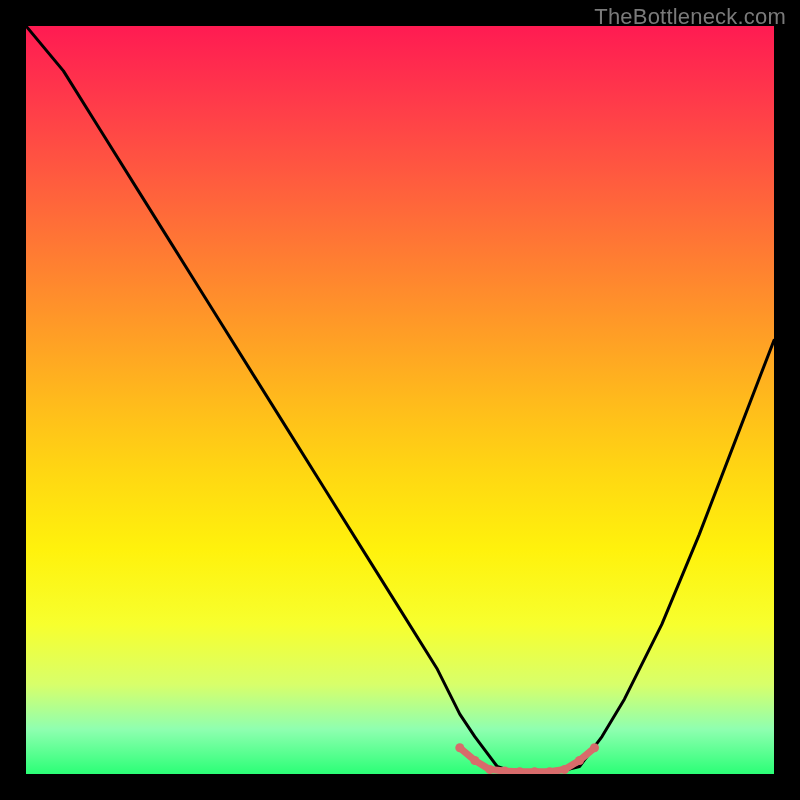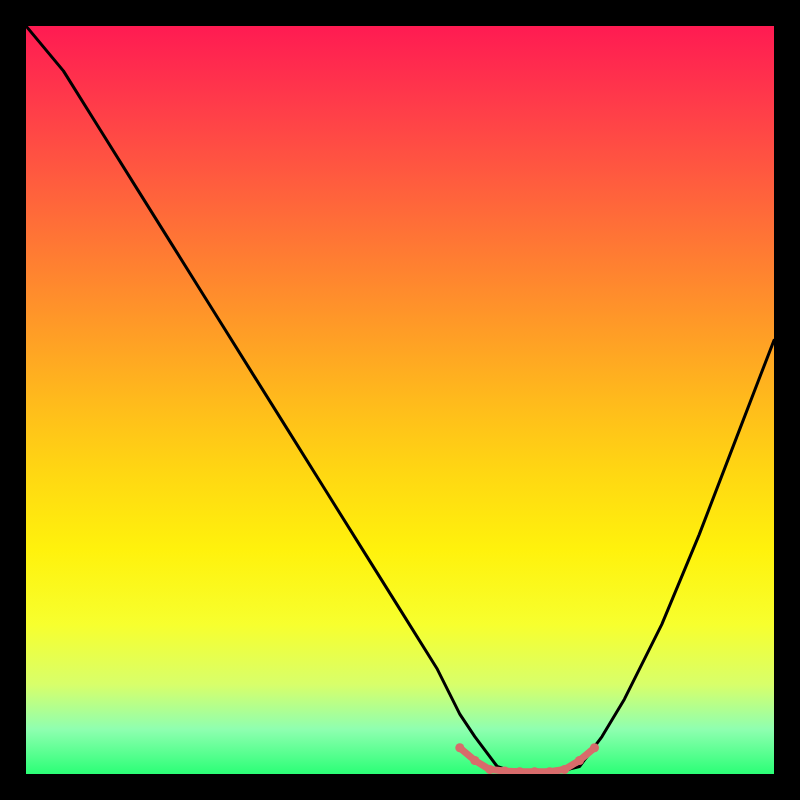--- a/index.html
+++ b/index.html
@@ -45,20 +45,21 @@
     position: absolute;
     inset: 0;
     width: 100%;
     height: 100%;
   }
 </style>
 </head>
 <body>
 
 <div class="container">
+  <div class="watermark">TheBottleneck.com</div>
 
   <div class="plot-area">
     <div class="gradient-bg"></div>
     <svg class="curve-svg" viewBox="0 0 748 748" preserveAspectRatio="none">
       <g id="curve-group">
           <path d="M0.0 0.0 L37.4 44.9 L74.8 104.7 L112.2 164.6 L149.6 224.4 L187.0 284.2 L224.4 344.1 L261.8 403.9 L299.2 463.8 L336.6 523.6 L374.0 583.4 L411.4 643.3 L433.8 688.2 L448.8 710.6 L471.2 740.5 L493.7 748.0 L523.6 748.0 L553.5 740.5 L576.0 710.6 L598.4 673.2 L635.8 598.4 L673.2 508.6 L710.6 411.4 L748.0 314.2" fill="none" stroke="#000" stroke-width="3" stroke-linejoin="round" stroke-linecap="round"></path>
         </g>
       <g id="marker-group">
           <path d="M433.8 721.8 L448.8 734.5 L463.8 743.5 L478.7 745.0 L493.7 745.8 L508.6 745.8 L523.6 745.8 L538.6 743.5 L553.5 734.5 L568.5 721.8" fill="none" stroke="#d86b6b" stroke-width="7" stroke-linecap="round"></path>
           <circle cx="433.8" cy="721.8" r="4.5" fill="#d86b6b"></circle>

